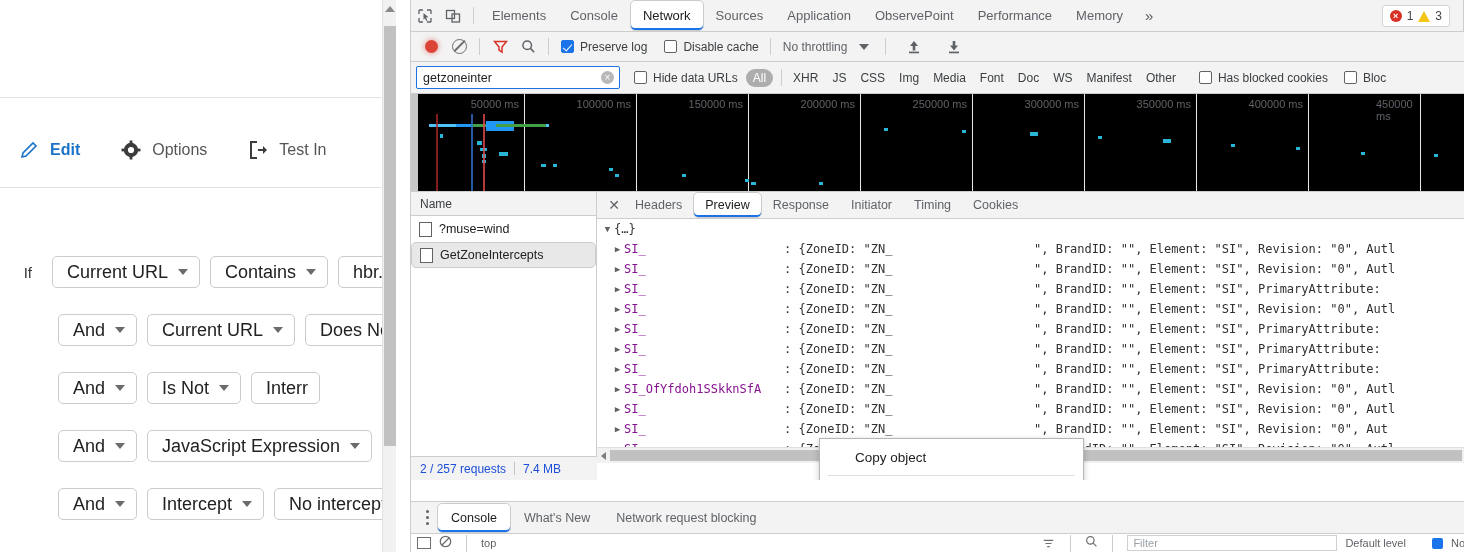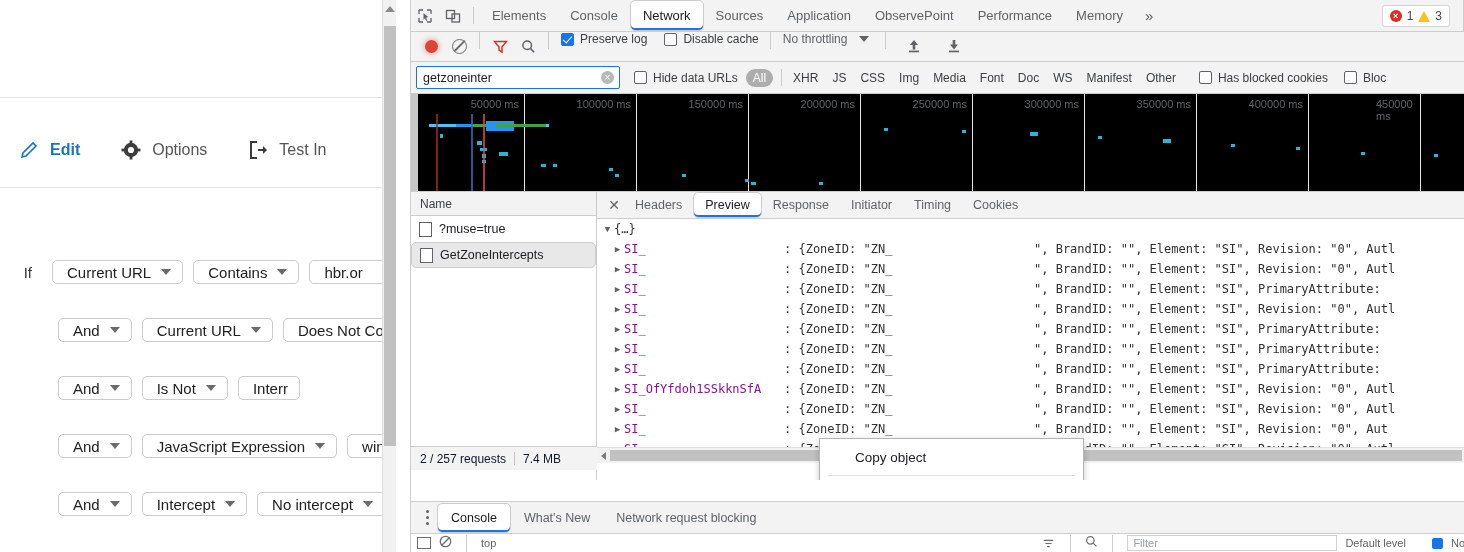--- a/index.html
+++ b/index.html
@@ -40,22 +40,22 @@
   .tb-ico { width: 22px; height: 22px; display:flex; align-items:center; justify-content:center; }
 
   
   .rules { position: absolute; left: 0; top: 243px; }
   .rule-row {
     display: flex; align-items: center; gap: 10px;
     height: 58px; padding-left: 58px;
   }
   .sel {
     border: 1px solid #ccc; border-radius: 5px; background: #fff;
-    height: 24px; display: flex; align-items: center; gap: 10px;
-    padding: 0 11px 0 14px; font-size: 15px; color: #222;
+    height: 32px; display: flex; align-items: center; gap: 10px;
+    padding: 0 11px 0 14px; font-size: 18px; color: #222;
     white-space: nowrap;
   }
   .sel.txtbox { border-radius: 5px; }
   .caret { width: 0; height: 0; border-left: 5px solid transparent;
            border-right: 5px solid transparent; border-top: 6px solid #6b6b6b; }
   .scrolltrack {
     position: absolute; right: 0; top: 0; width: 14px; height: 552px;
     background: #f1f1f1; border-left: 1px solid #e0e0e0;
   }
   .scrollthumb {
@@ -101,21 +101,21 @@
   }
   .warn-tri {
     width: 0; height: 0; border-left: 6px solid transparent;
     border-right: 6px solid transparent; border-bottom: 11px solid #f5c518;
   }
   .dt-rightedge { position:absolute; right:0; top:0; width:1px; height:32px; background:#cdcdcd;}
 
   
   .dt-toolbar2 {
     height: 30px; background: #f3f3f3; border-bottom: 1px solid #cdcdcd;
-    display: flex; align-items: flex-start; padding-left: 6px; gap: 0px;
+    display: flex; align-items: center; padding-left: 6px; gap: 0px;
   }
   .rec-dot {
     width: 13px; height: 13px; border-radius: 50%; background: #db4437;
     box-shadow: 0 0 4px 2px rgba(219,68,55,0.28);
   }
   .clear-ico { width: 15px; height: 15px; border: 1.7px solid #6e6e6e; border-radius: 50%; position: relative; }
   .clear-ico:after {
     content: ""; position: absolute; left: -1px; top: 5.2px; width: 15px; height: 1.7px;
     background: #6e6e6e; transform: rotate(-45deg);
   }
@@ -164,24 +164,24 @@
   }
   .req-row {
     height: 26px; display: flex; align-items: center; gap: 7px; padding-left: 8px;
     font-size: 12.5px; color: #202124; white-space: nowrap;
   }
   .req-row.sel { background: #e8e8e8; }
   .doc-ico {
     width: 13px; height: 15px; border: 1.4px solid #5f6368; background: #fff; flex: none;
   }
   .status-bar {
-    position: absolute; left: 0; bottom: 10px; width: 186px; height: 24px;
+    position: absolute; left: 0; bottom: 0; width: 186px; height: 24px;
     background: #f3f3f3; border-top: 1px solid #cdcdcd;
     display: flex; align-items: center; gap: 8px; padding-left: 9px;
-    font-size: 12px; color: #0f172a; white-space: nowrap; overflow: hidden;
+    font-size: 12px; color: #1d4ed8; white-space: nowrap; overflow: hidden;
   }
   .sb-sep { width:1px; height: 13px; background:#c4c4c4; }
 
   .detail-col { flex: 1; position: relative; background: #fff; overflow: hidden; }
   .detail-tabs {
     height: 27px; background: #f3f3f3; border-bottom: 1px solid #cdcdcd;
     display: flex; align-items: center; padding-left: 7px;
   }
   .d-tab { padding: 0 11px; height: 26px; display: flex; align-items: center;
            font-size: 12.5px; color: #5f6368; white-space: nowrap; }
@@ -541,21 +541,21 @@
         <line x1="61" y1="20" x2="61" y2="98" stroke="#2b70c9" stroke-width="1.6"></line>
         <line x1="73" y1="20" x2="73" y2="98" stroke="#e34a4a" stroke-width="1.6"></line>
       </svg>
     </div>
 
     <div class="dt-main">
       <div class="name-col">
         <div class="name-head">Name</div>
         <div class="req-row">
           <span class="doc-ico"></span>
-          <span>?muse=true</span>
+          <span>?muse=wind</span>
         </div>
         <div class="req-row sel">
           <span class="doc-ico"></span>
           <span>GetZoneIntercepts</span>
         </div>
         <div class="status-bar">
           <span>2 / 257 requests</span>
           <span class="sb-sep"></span>
           <span>7.4 MB</span>
         </div>

